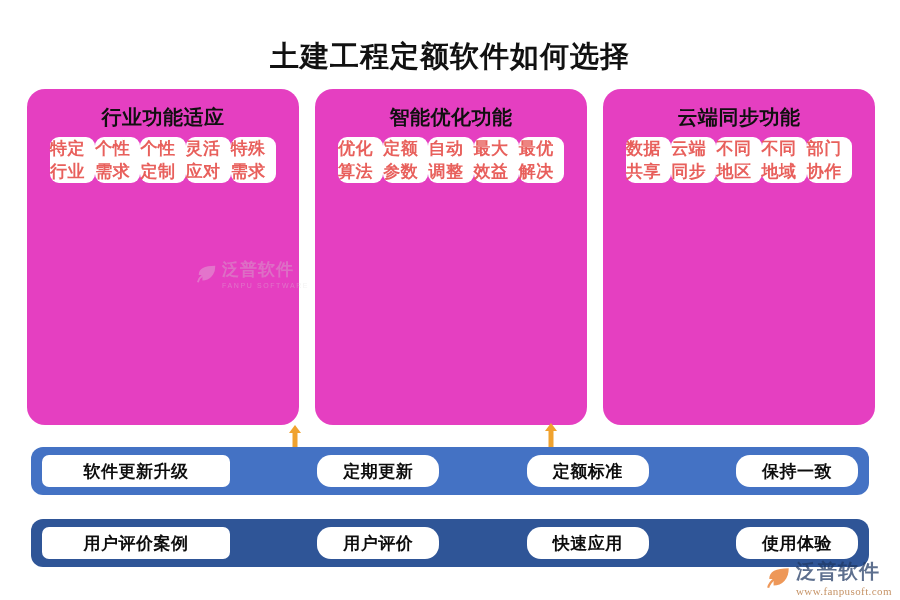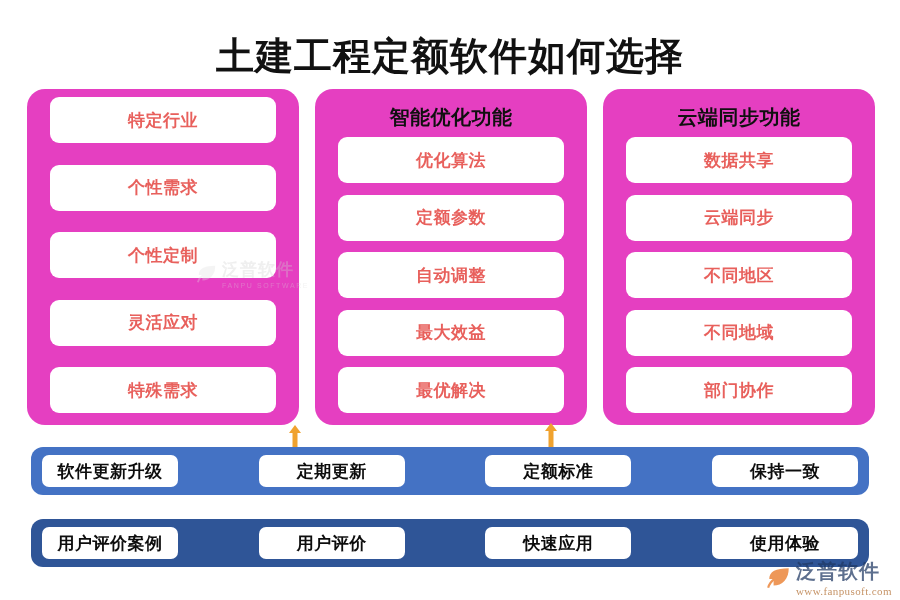--- a/index.html
+++ b/index.html
@@ -19,21 +19,21 @@
     background: #ffffff;
   }
 
   
   .page-title {
     position: absolute;
     top: 38px;
     left: 0;
     width: 900px;
     text-align: center;
-    font-size: 38px;
+    font-size: 29px;
     font-weight: bold;
     color: #111111;
     letter-spacing: 1px;
     line-height: 36px;
   }
 
   
   .panels {
     position: absolute;
     top: 89px;
@@ -61,21 +61,21 @@
     font-size: 20px;
     font-weight: bold;
     color: #101010;
     letter-spacing: 0.5px;
     flex: none;
   }
 
   .panel-items {
     flex: 1;
     display: flex;
-    flex-direction: column;
+    flex-direction: row;
     justify-content: space-between;
   }
 
   .panel-item {
     height: 46px;
     background: #ffffff;
     border-radius: 9px;
     display: flex;
     align-items: center;
     justify-content: center;
@@ -116,22 +116,22 @@
     border-radius: 7px;
     display: flex;
     align-items: center;
     justify-content: center;
     font-size: 17px;
     font-weight: bold;
     color: #0d0d0d;
     letter-spacing: 0.5px;
     padding: 0 10px;
   }
-  .bar-chip.w-wide { width: 136px; }
-  .bar-chip.w-norm { width: 146px; }
+  .bar-chip.w-wide { width: 188px; }
+  .bar-chip.w-norm { width: 122px; border-radius: 14px; }
 
   
   .watermark {
     position: absolute;
     display: flex;
     align-items: center;
     pointer-events: none;
     user-select: none;
   }
 
@@ -158,20 +158,21 @@
 </head>
 <body>
 
 <div id="infographic">
 
   <div class="page-title">土建工程定额软件如何选择</div>
 
   <div class="panels">
 
     <div class="panel">
+      <div class="panel-title">行业功能适应</div>
       <div class="panel-items">
         <div class="panel-item">特定行业</div>
         <div class="panel-item">个性需求</div>
         <div class="panel-item">个性定制</div>
         <div class="panel-item">灵活应对</div>
         <div class="panel-item">特殊需求</div>
       </div>
     </div>
 
     <div class="panel">

